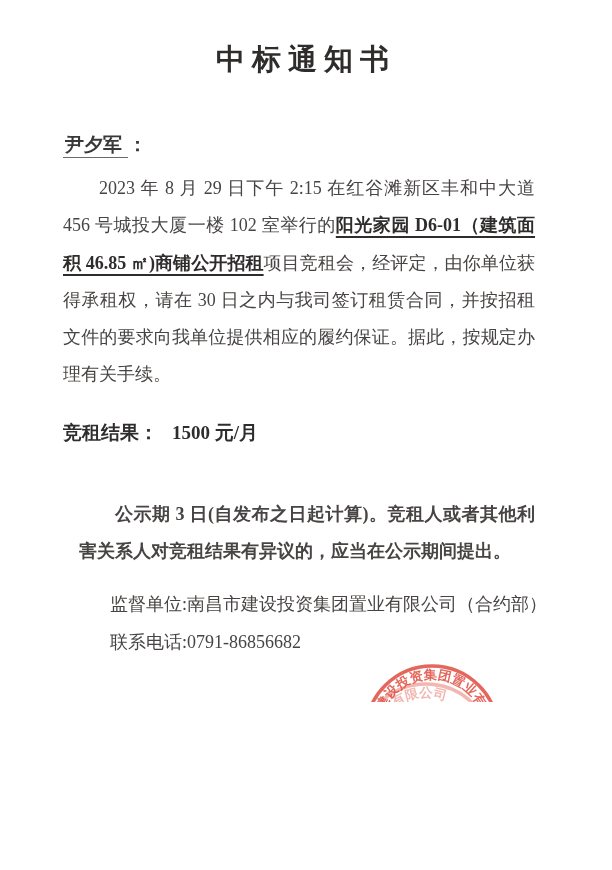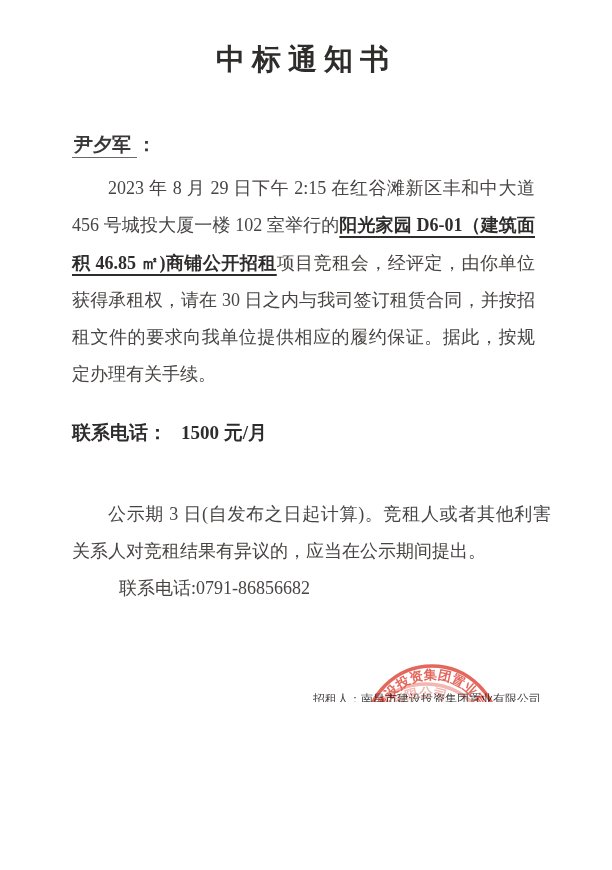--- a/index.html
+++ b/index.html
@@ -15,21 +15,21 @@
   .doc-title {
     margin-top: 40px;
     text-align: center;
     font-size: 29px;
     font-weight: bold;
     letter-spacing: 7px;
     color: #2f2c2c;
   }
   .content {
     position: absolute;
-    left: 72px;
+    left: 63px;
     right: 61px;
     top: 92px;
   }
   .addressee {
     margin-top: 40px;
     font-size: 19px;
     font-weight: bold;
     color: #3a3737;
   }
   .addressee .name {
@@ -63,21 +63,21 @@
     text-decoration-thickness: 1.5px;
     padding: 0 14px;
     white-space: pre;
   }
   .notice-block {
     margin-top: 50px;
     font-size: 18px;
     line-height: 37.3px;
     text-align: justify;
   }
-  .notice-block .p1 { text-indent: 2em; margin: 0; }
+  .notice-block .p1 { text-indent: 2em; margin: 16px; font-weight: bold; }
   .notice-block .p2 { padding-left: 47px; margin: 0; }
   .sign-block {
     margin-top: 72px;
     font-size: 12px;
     line-height: 38px;
     text-align: right;
   }
   .sign-block .signer { padding-right: 10px; }
   .sign-block .date  { padding-right: 82px; }
   .seal {
@@ -105,25 +105,26 @@
 
     <div class="addressee">
       <span class="name">尹夕军</span><span>：</span>
     </div>
 
     <p class="body-para">
       <span>2023 年 8 月 29 日下午 2:15 在红谷滩新区丰和中大道 456 号城投大厦一楼 102 室举行的</span><span class="bold-ul">阳光家园 D6-01（建筑面积 46.85 ㎡)商铺公开招租</span><span>项目竞租会，经评定，由你单位获得承租权，请在 30 日之内与我司签订租赁合同，并按招租文件的要求向我单位提供相应的履约保证。据此，按规定办理有关手续。</span>
     </p>
 
     <div class="result-line">
-      <span class="result-label">联系电话：</span><span class="result-value">1500 元/月</span>
+      <span class="result-label">竞租结果：</span><span class="result-value">1500 元/月</span>
     </div>
 
     <div class="notice-block">
       <p class="p1">公示期 3 日(自发布之日起计算)。竞租人或者其他利害关系人对竞租结果有异议的，应当在公示期间提出。</p>
+      <p class="p2">监督单位:南昌市建设投资集团置业有限公司（合约部）</p>
       <p class="p2">联系电话:0791-86856682</p>
     </div>
 
     <div class="sign-block">
       <div class="signer">招租人：南昌市建设投资集团置业有限公司</div>
     </div>
 
   </div>
 
   <div class="seal">

